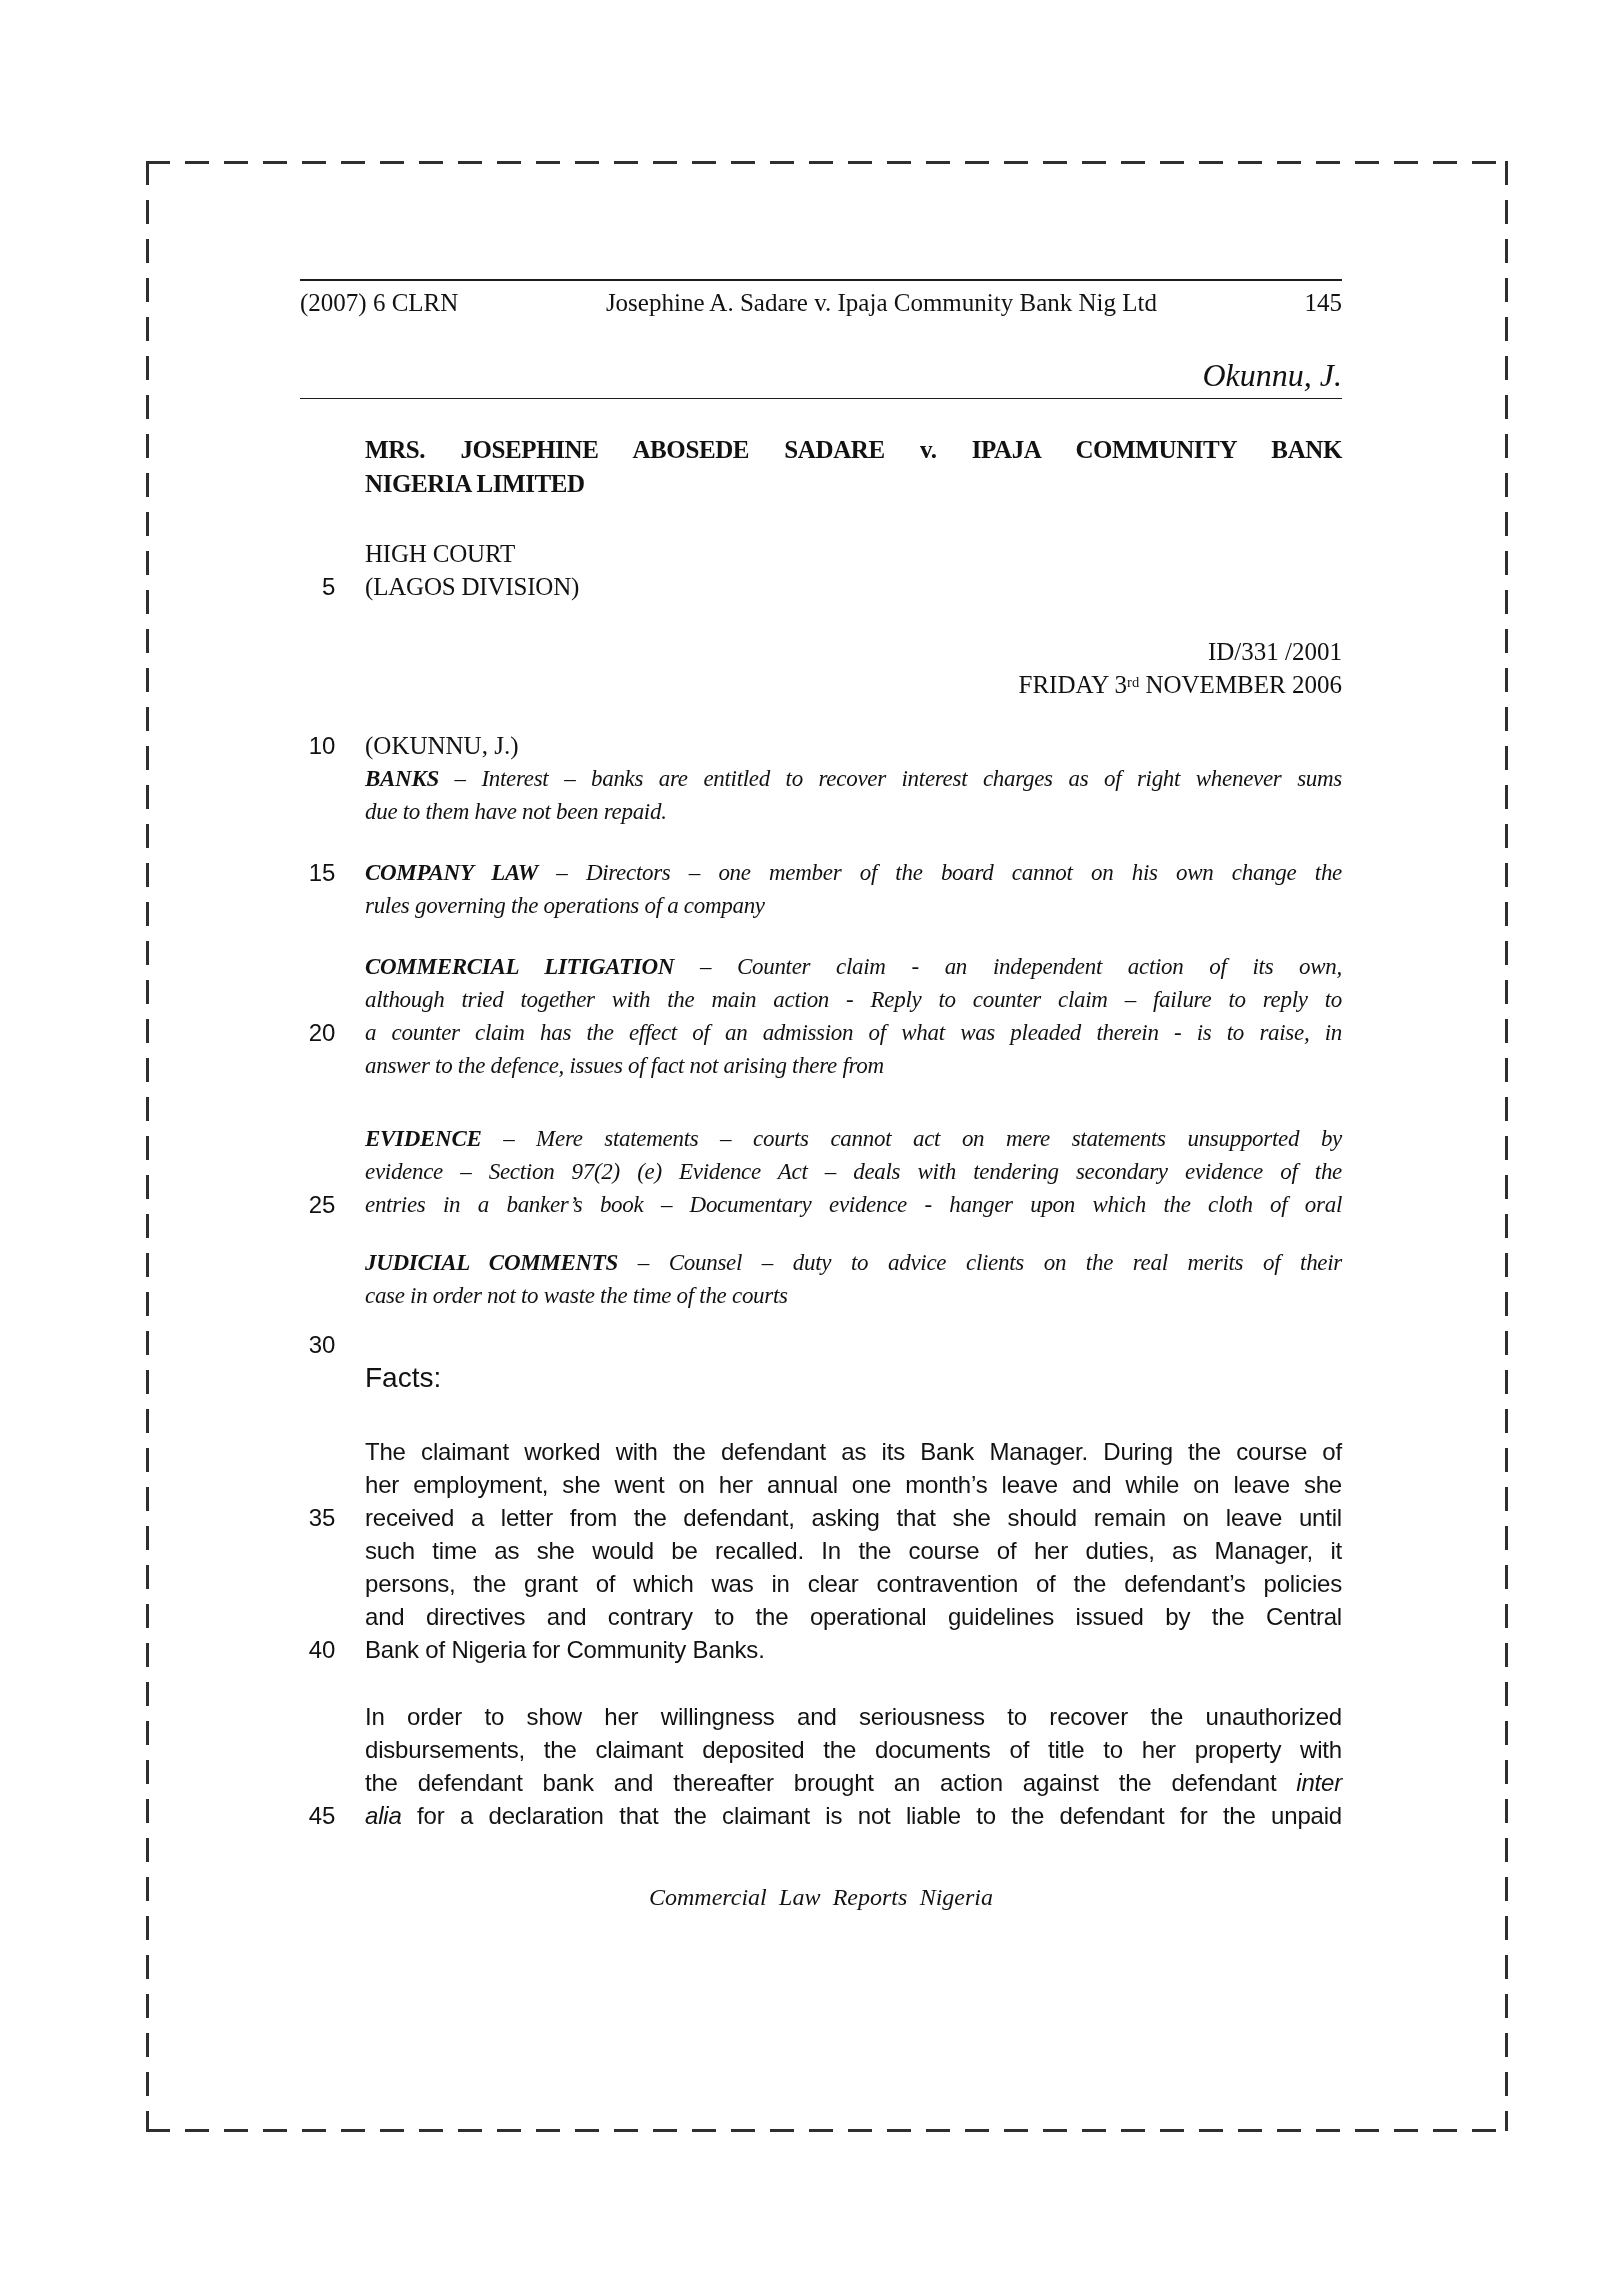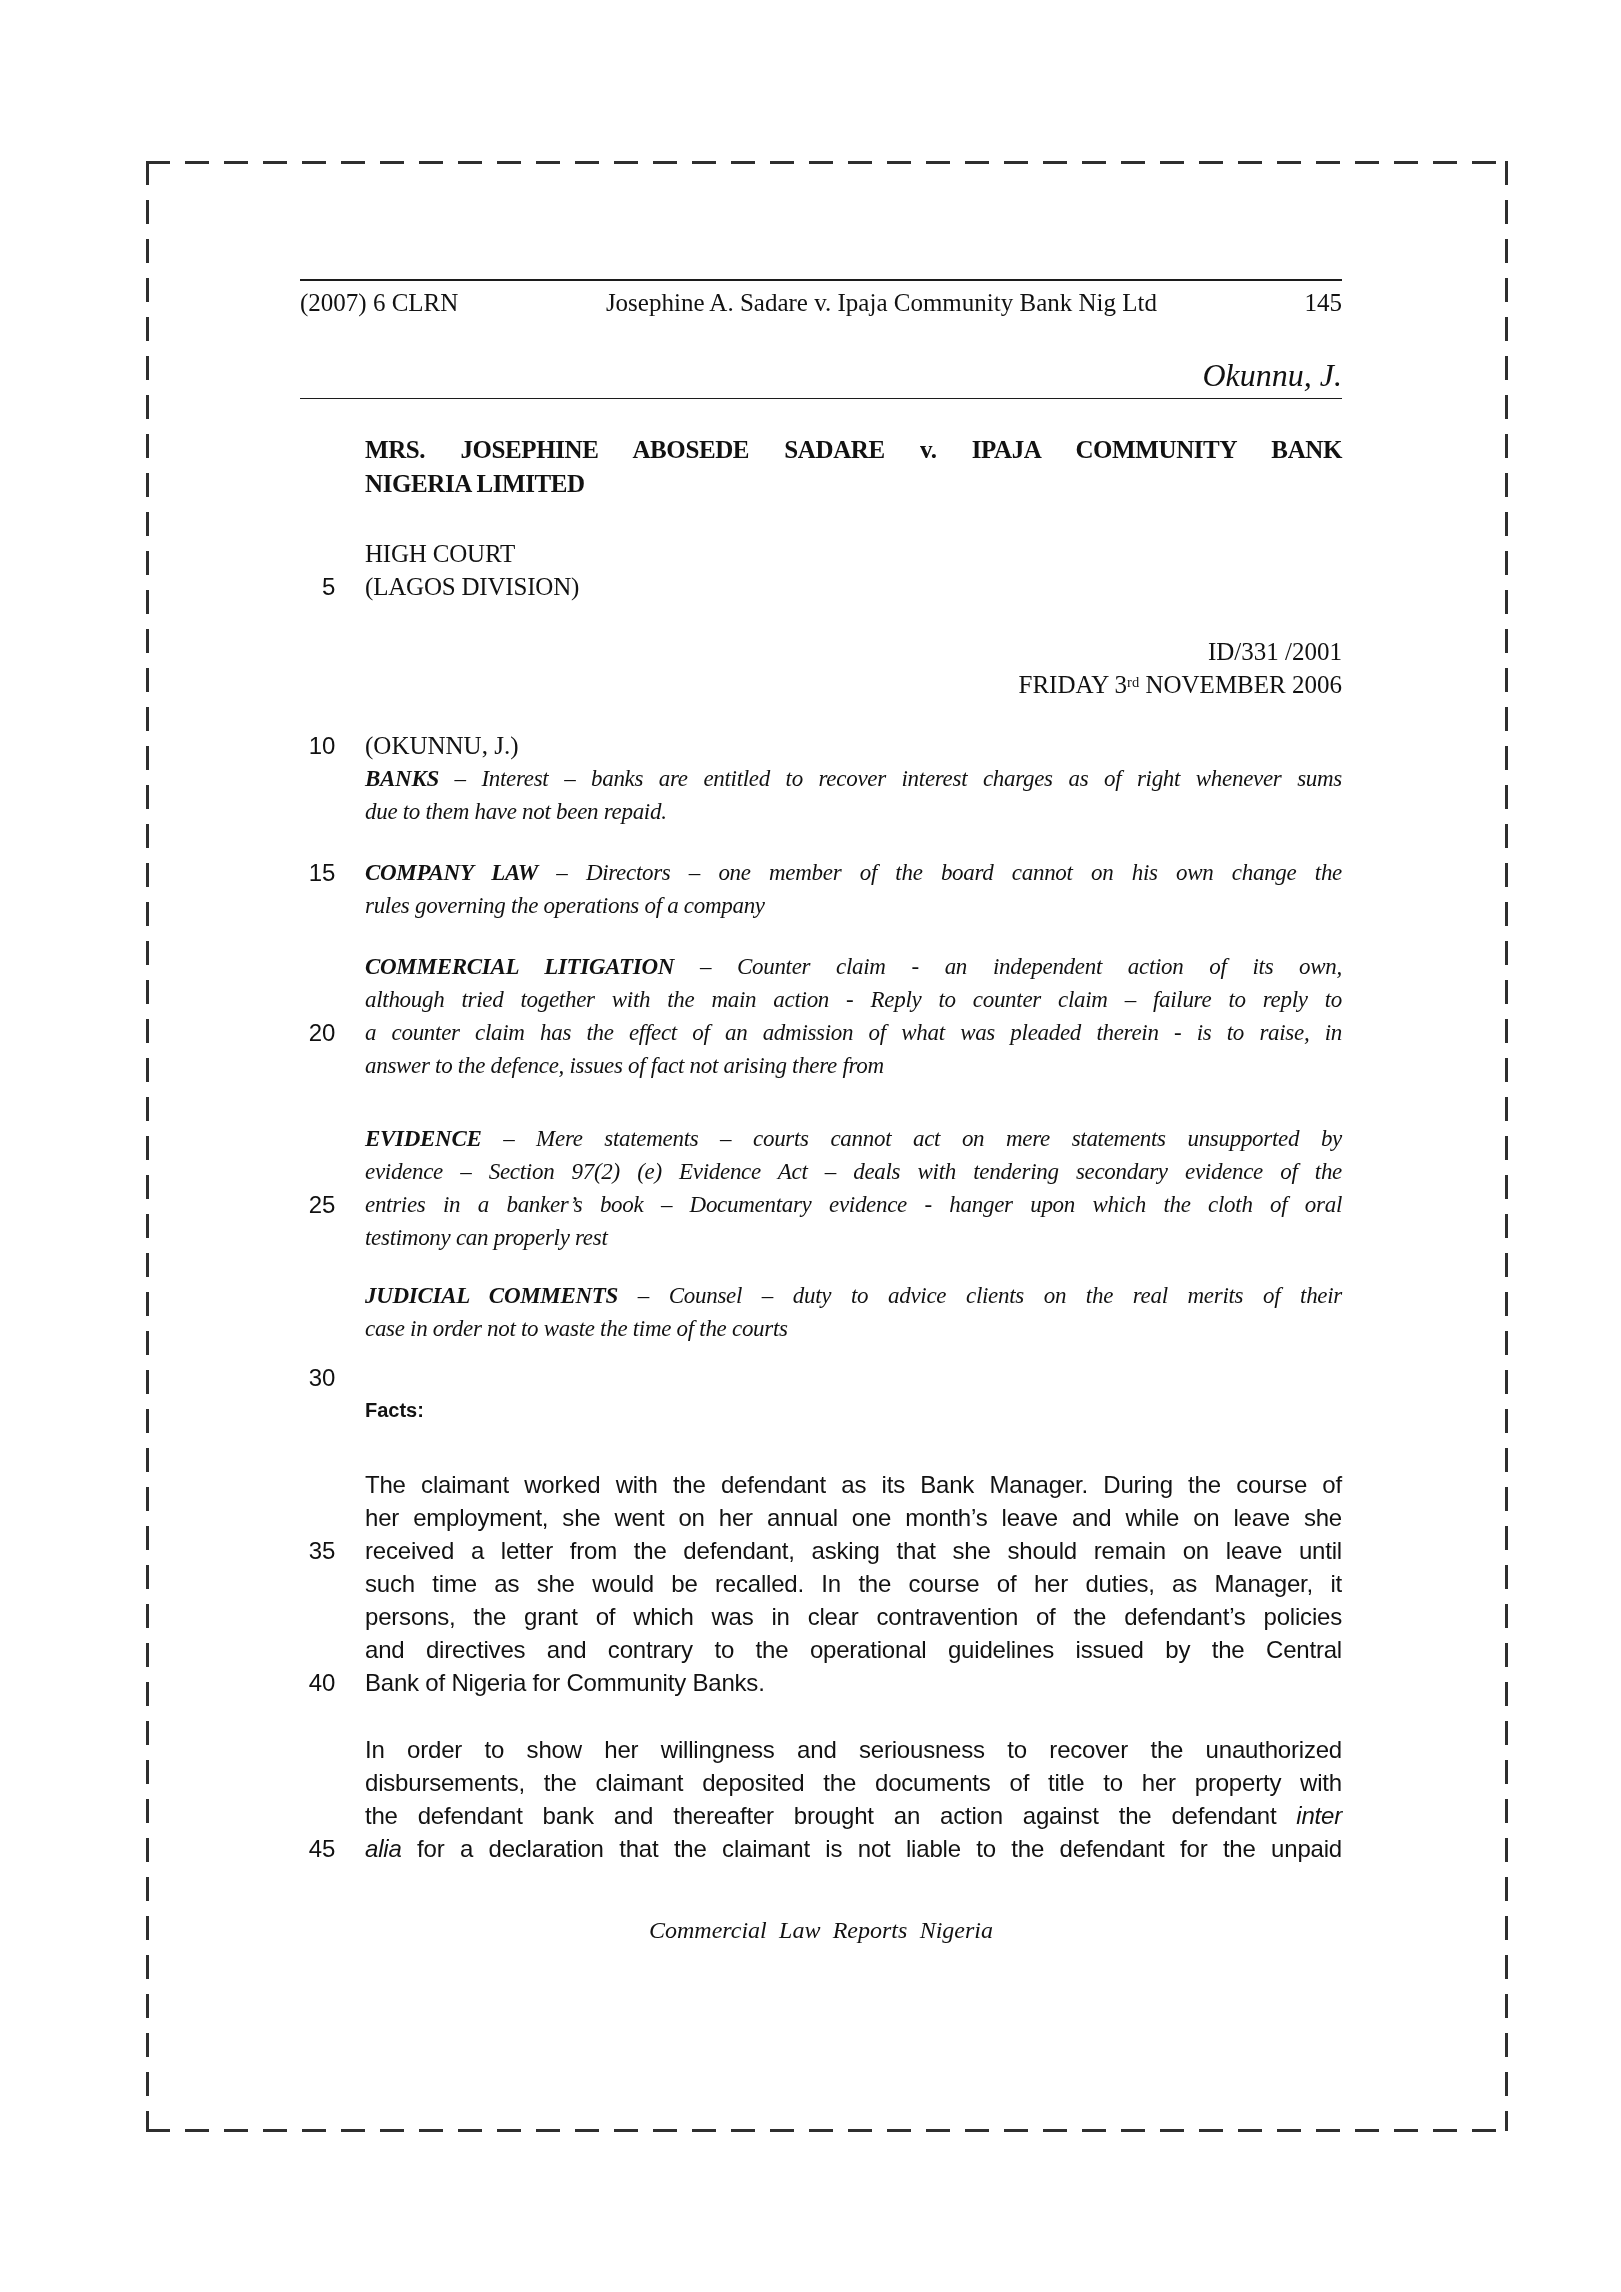--- a/index.html
+++ b/index.html
@@ -33,21 +33,21 @@
   .court .line{font-size:25px;letter-spacing:-0.2px;}
   .right-line{text-align:right;font-size:25px;}
   .sup{font-size:0.58em;position:relative;top:-0.45em;}
   .judge-line .line{}
 
   .cn .line{font-style:italic;font-size:23px;letter-spacing:-0.3px;}
   .cn .line b{font-weight:bold;}
 
   .sans{font-family:"Liberation Sans",sans-serif;font-size:24px;letter-spacing:-0.2px;}
   .row.sansrow{line-height:33px;}
-  .facts-head .line{font-family:"Liberation Sans",sans-serif;font-weight:bold;font-size:20px;}
+  .facts-head .line{font-family:"Liberation Sans",sans-serif;font-weight:normal;font-size:28px;}
 
   .footer{margin-top:52px;text-align:center;font-style:italic;font-size:24px;word-spacing:6.3px;}
 
   
   .m-title{margin-top:34px;}
   .m-court{margin-top:36px;}
   .m-ref{margin-top:32px;}
   .m-judge{margin-top:24px;}
   .m-cn0{}
   .m-cn{margin-top:28px;}
@@ -168,24 +168,20 @@
         <div class="line j"><b>EVIDENCE</b><span> – Mere statements – courts cannot act on mere statements unsupported by</span></div>
         </div>
       <div class="row">
           <div class="num"></div>
         <div class="line j">evidence – Section 97(2) (e) Evidence Act – deals with tendering secondary evidence of the</div>
         </div>
       <div class="row">
           <div class="num">25</div>
         <div class="line j">entries in a banker’s book – Documentary evidence - hanger upon which the cloth of oral</div>
         </div>
-      <div class="row">
-          <div class="num"></div>
-        <div class="line">testimony can properly rest</div>
-        </div>
     </div>
 
     <div class="cn m-cn4">
       <div class="row">
           <div class="num"></div>
         <div class="line j"><b>JUDICIAL COMMENTS</b><span> – Counsel – duty to advice clients on the real merits of their</span></div>
         </div>
       <div class="row">
           <div class="num"></div>
         <div class="line">case in order not to waste the time of the courts</div>

